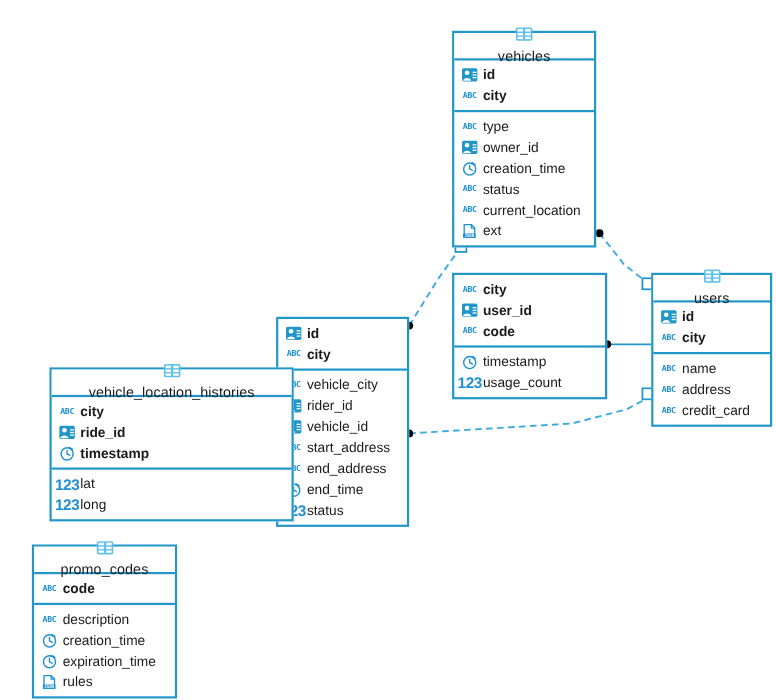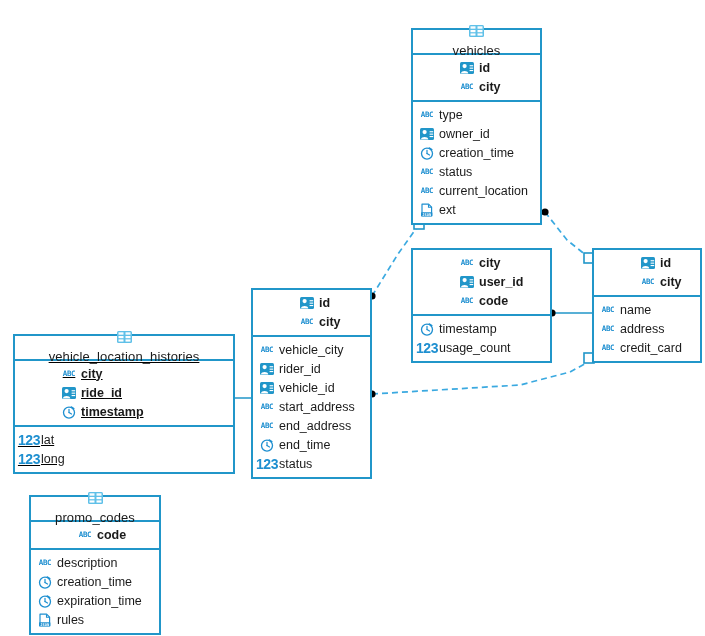--- a/index.html
+++ b/index.html
@@ -25,21 +25,21 @@
     display:flex;align-items:center;justify-content:center;gap:6px;
     border-bottom:2px solid #2196c9;
     background:#ffffff;
     padding:0 6px;
     flex-direction:column;
   }
   .tbl-title{
     font-size:13px;color:#1a1a1a;white-space:nowrap;letter-spacing:.1px;
   }
   .sec{box-sizing:border-box;padding:3px 0 4px 0;}
-  .sec.keys{border-bottom:2px solid #2196c9;padding-left:40px;}
+  .sec.keys{border-bottom:2px solid #2196c9;}
   .col{
     box-sizing:border-box;
     height:19px;
     display:flex;align-items:center;gap:5px;
     padding:0 7px;
     font-size:12.5px;color:#1a1a1a;white-space:nowrap;
   }
   .col.pk{font-weight:bold;}
 
   
@@ -169,20 +169,34 @@
                 <path d="M8.5 1.4 V4.3 H11.5" fill="none" stroke="#1e8fd0" stroke-width="1.1"></path>
                 <rect x="1" y="9.3" width="11.4" height="4.1" rx="0.6" fill="#1e8fd0"></rect>
                 <text x="6.7" y="12.65" font-family="DejaVu Sans Mono, monospace" font-size="3.7" font-weight="bold" fill="#ffffff" text-anchor="middle">JSON</text>
               </svg>
             </span>
             <span>ext</span>
           </div>
         </div>
       </div>
       <div class="table-box" style="left: 592px; top: 248px; width: 110px;">
+        <div class="tbl-header">
+          <span class="ic ic-tbl">
+            <svg width="15" height="12" viewBox="0 0 15 12">
+              <rect x="0" y="0" width="15" height="12" rx="1.5" fill="#5fc0e8"></rect>
+              <rect x="1.5" y="1.3" width="5" height="2.4" fill="#ffffff" opacity=".95"></rect>
+              <rect x="8.5" y="1.3" width="5" height="2.4" fill="#ffffff" opacity=".95"></rect>
+              <rect x="1.5" y="5" width="5" height="2.2" fill="#ffffff"></rect>
+              <rect x="8.5" y="5" width="5" height="2.2" fill="#ffffff"></rect>
+              <rect x="1.5" y="8.4" width="5" height="2.2" fill="#ffffff"></rect>
+              <rect x="8.5" y="8.4" width="5" height="2.2" fill="#ffffff"></rect>
+            </svg>
+          </span>
+          <span class="tbl-title">users</span>
+        </div>
         <div class="sec keys">
           <div class="col pk">
             <span class="ic ic-col">
               <svg width="14" height="12" viewBox="0 0 14 12">
                 <rect x="0" y="0" width="14" height="12" rx="1.5" fill="#2196c9"></rect>
                 <circle cx="4.6" cy="4.1" r="2.1" fill="#ffffff"></circle>
                 <path d="M0.9 11.4 C1.5 8.2 7.7 8.2 8.3 11.4 Z" fill="#ffffff"></path>
                 <rect x="9.6" y="3.2" width="3.6" height="1.1" fill="#ffffff"></rect>
                 <rect x="9.6" y="5.6" width="3.6" height="1.1" fill="#ffffff"></rect>
                 <rect x="9.6" y="8" width="3.6" height="1.1" fill="#ffffff"></rect>
@@ -321,21 +335,21 @@
               </svg>
             </span>
             <span>end_time</span>
           </div>
           <div class="col">
             <span class="ic ic-col num">123</span>
             <span>status</span>
           </div>
         </div>
       </div>
-      <div class="table-box" style="left: 13px; top: 334px; width: 222px; text-decoration: underline;">
+      <div class="table-box" style="left: 45px; top: 334px; width: 222px;">
         <div class="tbl-header">
           <span class="ic ic-tbl">
             <svg width="15" height="12" viewBox="0 0 15 12">
               <rect x="0" y="0" width="15" height="12" rx="1.5" fill="#5fc0e8"></rect>
               <rect x="1.5" y="1.3" width="5" height="2.4" fill="#ffffff" opacity=".95"></rect>
               <rect x="8.5" y="1.3" width="5" height="2.4" fill="#ffffff" opacity=".95"></rect>
               <rect x="1.5" y="5" width="5" height="2.2" fill="#ffffff"></rect>
               <rect x="8.5" y="5" width="5" height="2.2" fill="#ffffff"></rect>
               <rect x="1.5" y="8.4" width="5" height="2.2" fill="#ffffff"></rect>
               <rect x="8.5" y="8.4" width="5" height="2.2" fill="#ffffff"></rect>

